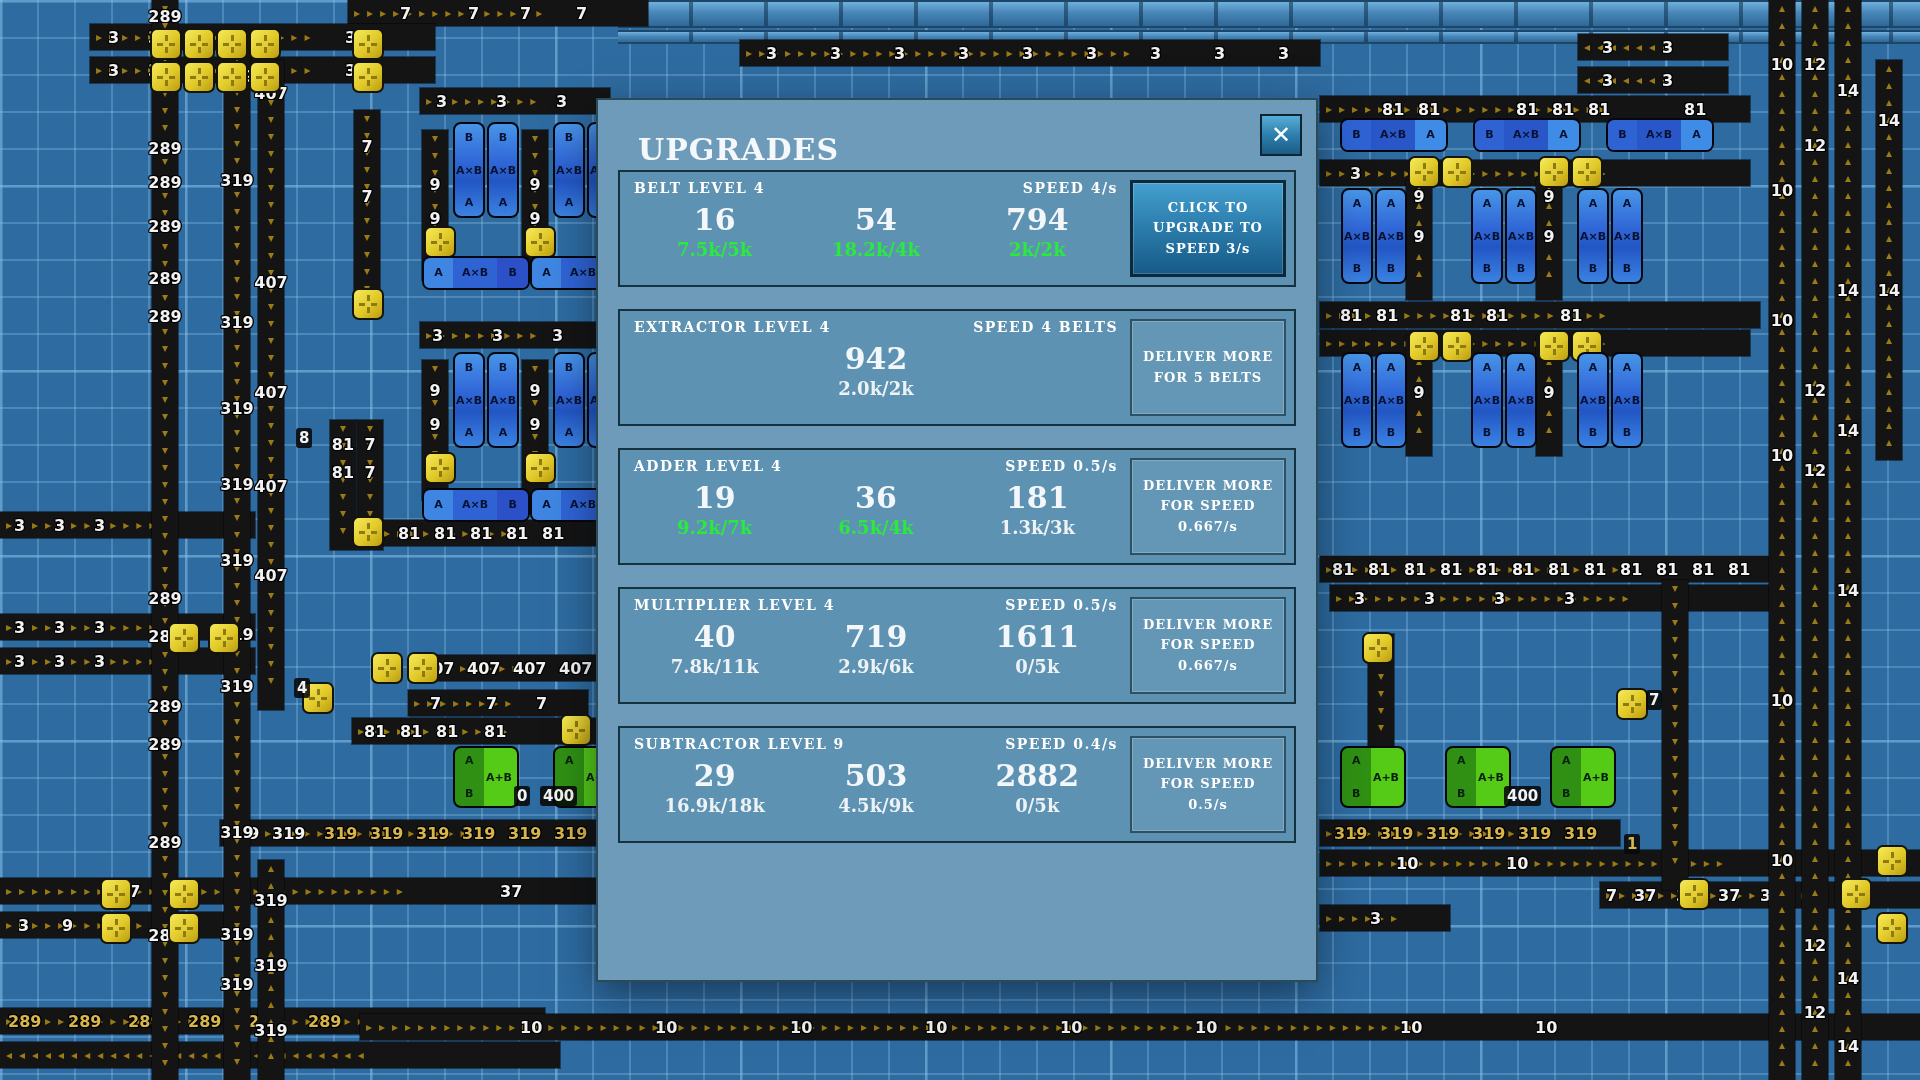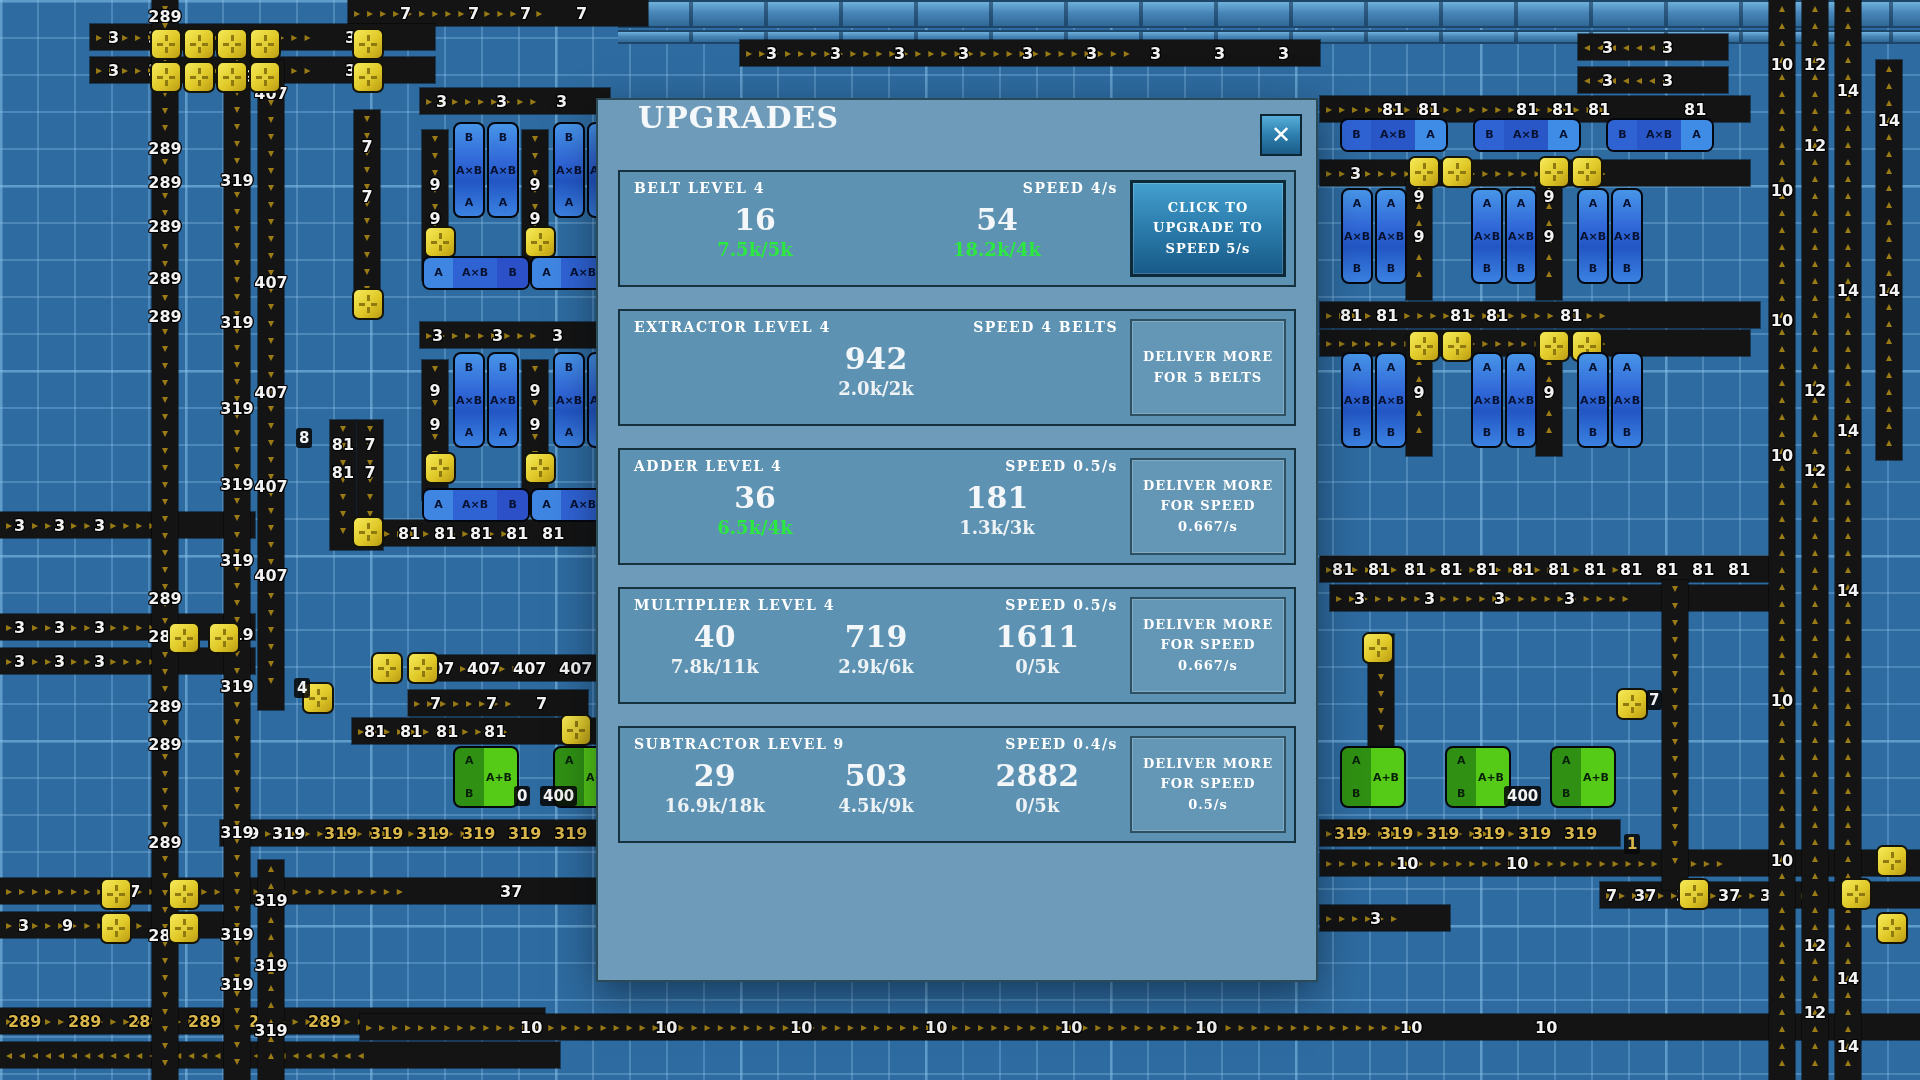--- a/index.html
+++ b/index.html
@@ -54,21 +54,21 @@
     background:linear-gradient(90deg,#2f9013 0 46%,#55cb17 46% 100%);}
   .mach.g .la{position:absolute;left:10px;top:6px;}
   .mach.g .lb{position:absolute;left:10px;bottom:6px;}
   .mach.g .lab{position:absolute;right:5px;top:50%;transform:translateY(-50%);}
   .chip{background:rgba(8,8,8,.88);border-radius:3px;padding:0 3px;line-height:20px;
     font-weight:bold;font-size:15px;color:#f2f2f2;}
   .chip.gold{color:#d9b64a;}
   
   .modal{position:absolute;left:598px;top:100px;width:718px;height:880px;
     background:#6d9bb9;box-shadow:0 0 0 2px #2a4a58,0 14px 40px rgba(0,10,20,.5);}
-  .modal-title{position:absolute;left:40px;top:0;color:#f4f8fa;
+  .modal-title{position:absolute;left:40px;top:32px;color:#f4f8fa;
     font:bold 30px "DejaVu Serif",serif;letter-spacing:1px;}
   .close{position:absolute;top:14px;right:14px;width:42px;height:42px;
     background:linear-gradient(180deg,#57aed8 0%,#2d7fae 50%,#1c5c88 100%);
     border:2px solid #0c2633;color:#fff;font-size:24px;line-height:36px;text-align:center;
     padding:0;cursor:pointer;}
   .rows{position:absolute;left:20px;right:20px;top:70px;}
   .urow{position:relative;height:113px;margin-bottom:22px;background:#5e92b2;
     border:2px solid #16323f;box-sizing:content-box;}
   .rinner{position:absolute;left:14px;top:8px;right:176px;bottom:8px;}
   .rtop{display:flex;justify-content:space-between;}
@@ -1292,23 +1292,27 @@
             </div>
             <div class="rcols">
               <div class="rcol">
                 <div class="rval">16</div>
                 <div class="rsub ok">7.5k/5k</div>
               </div>
               <div class="rcol">
                 <div class="rval">54</div>
                 <div class="rsub ok">18.2k/4k</div>
               </div>
+              <div class="rcol">
+                <div class="rval">794</div>
+                <div class="rsub ok">2k/2k</div>
+              </div>
             </div>
           </div>
-          <button class="rbtn primary">CLICK TO UPGRADE TO SPEED 5/s</button>
+          <button class="rbtn primary">CLICK TO UPGRADE TO SPEED 3/s</button>
         </div>
         <div class="urow">
           <div class="rinner">
             <div class="rtop">
               <div class="rname">EXTRACTOR LEVEL 4</div>
               <div class="rspeed">SPEED 4 BELTS</div>
             </div>
             <div class="rcols">
               <div class="rcol">
                 <div class="rval">942</div>
@@ -1318,20 +1322,24 @@
           </div>
           <button class="rbtn">DELIVER MORE FOR 5 BELTS</button>
         </div>
         <div class="urow">
           <div class="rinner">
             <div class="rtop">
               <div class="rname">ADDER LEVEL 4</div>
               <div class="rspeed">SPEED 0.5/s</div>
             </div>
             <div class="rcols">
+              <div class="rcol">
+                <div class="rval">19</div>
+                <div class="rsub ok">9.2k/7k</div>
+              </div>
               <div class="rcol">
                 <div class="rval">36</div>
                 <div class="rsub ok">6.5k/4k</div>
               </div>
               <div class="rcol">
                 <div class="rval">181</div>
                 <div class="rsub">1.3k/3k</div>
               </div>
             </div>
           </div>

